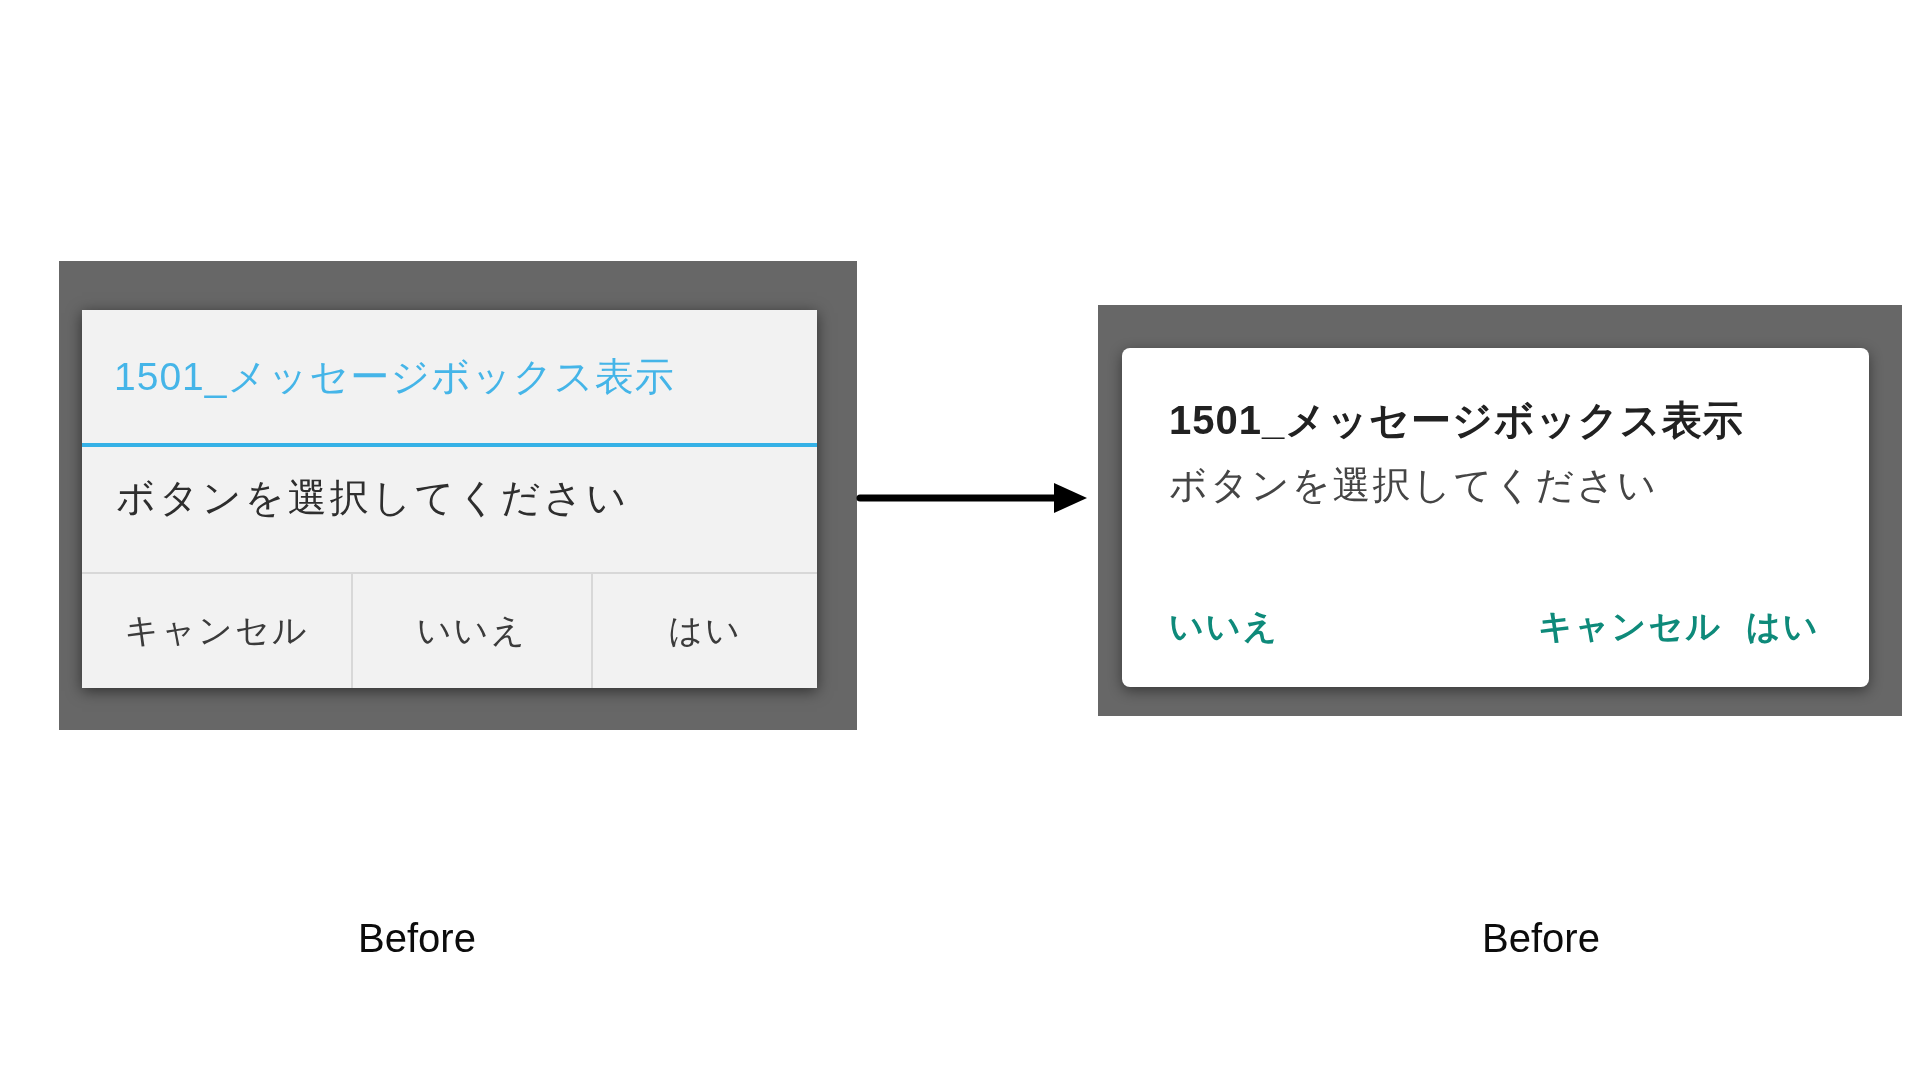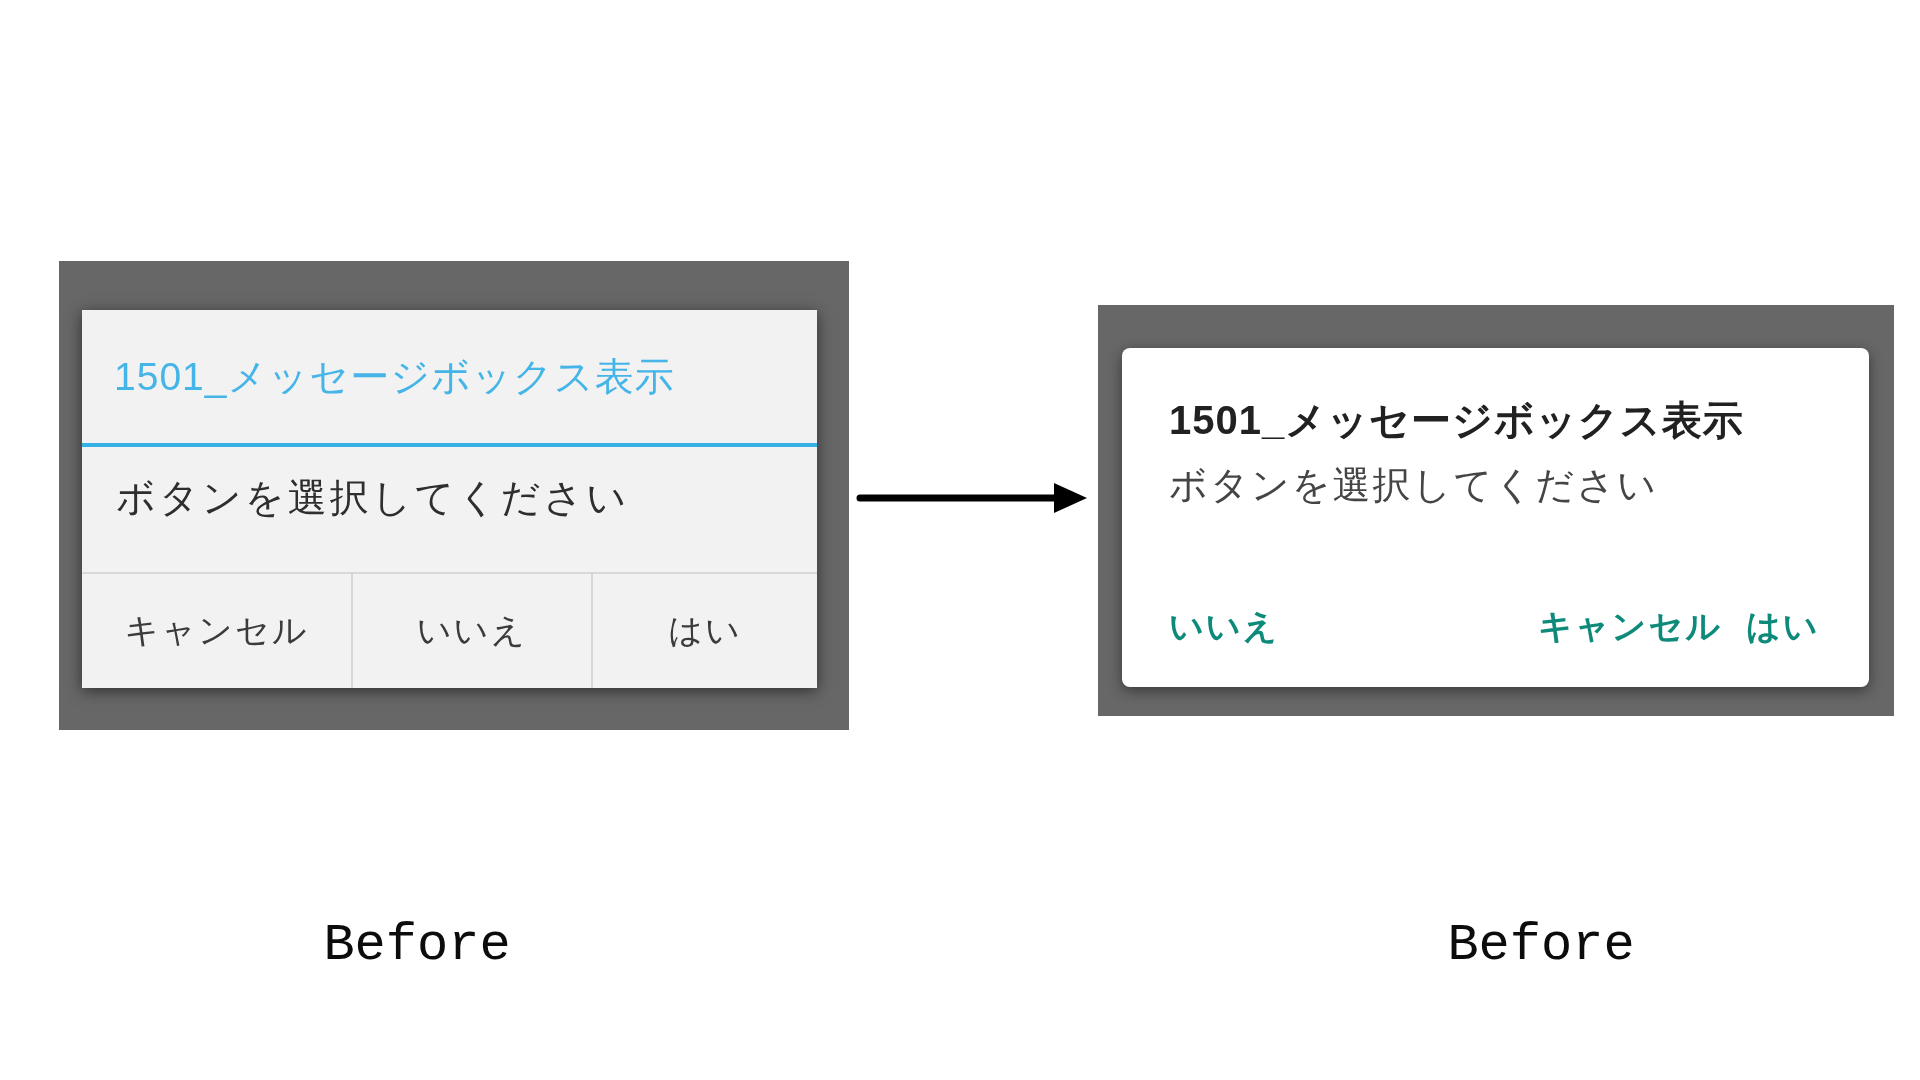--- a/index.html
+++ b/index.html
@@ -11,20 +11,21 @@
   #stage {
     position: relative;
     width: 1920px;
     height: 1080px;
     background: #ffffff;
     overflow: hidden;
   }
   .panel {
     position: absolute;
     background: #676767;
+    padding-left: 8px;
   }
   #before-panel { left: 59px;   top: 261px; width: 790px; height: 469px; }
   #after-panel  { left: 1098px; top: 305px; width: 796px; height: 411px; }
 
   .dialog { position: absolute; }
 
   
   #before-dialog {
     left: 23px; top: 49px;
     width: 735px; height: 378px;
@@ -98,23 +99,22 @@
   .a-btn.yes    { left: 624px; }
 
   
   #arrow {
     position: absolute; left: 853px; top: 478px;
     width: 238px; height: 40px;
   }
   .section-label {
     position: absolute; top: 916px;
     transform: translateX(-50%);
-    font-size: 52px; color: #0c0c0c;
+    font-size: 40px; color: #0c0c0c;
     white-space: nowrap;
-    font-family: Liberation Mono, monospace;
   }
   #before-label { left: 417px; }
   #after-label  { left: 1541px; }
 </style>
 </head>
 <body>
 
 <div id="stage">
 
   <div id="before-panel" class="panel">

